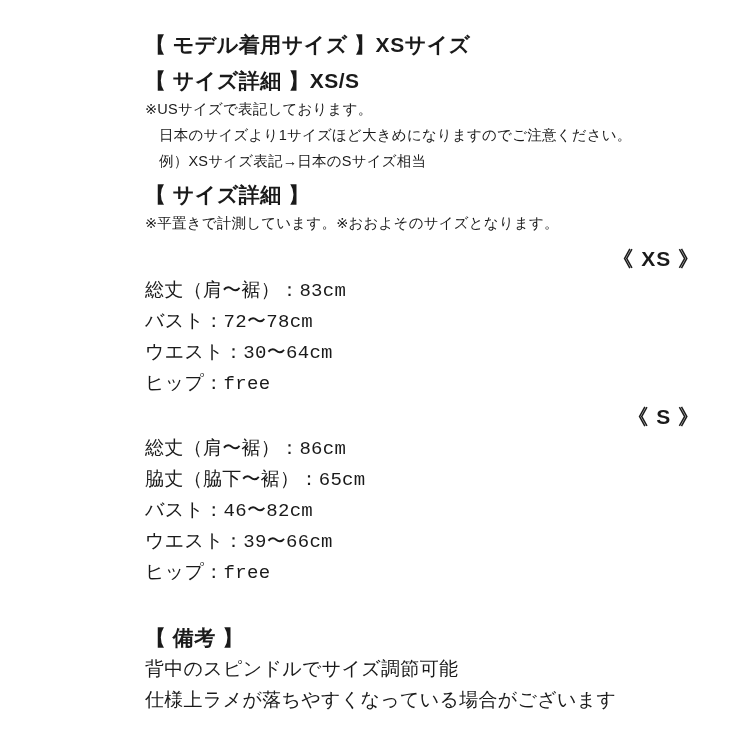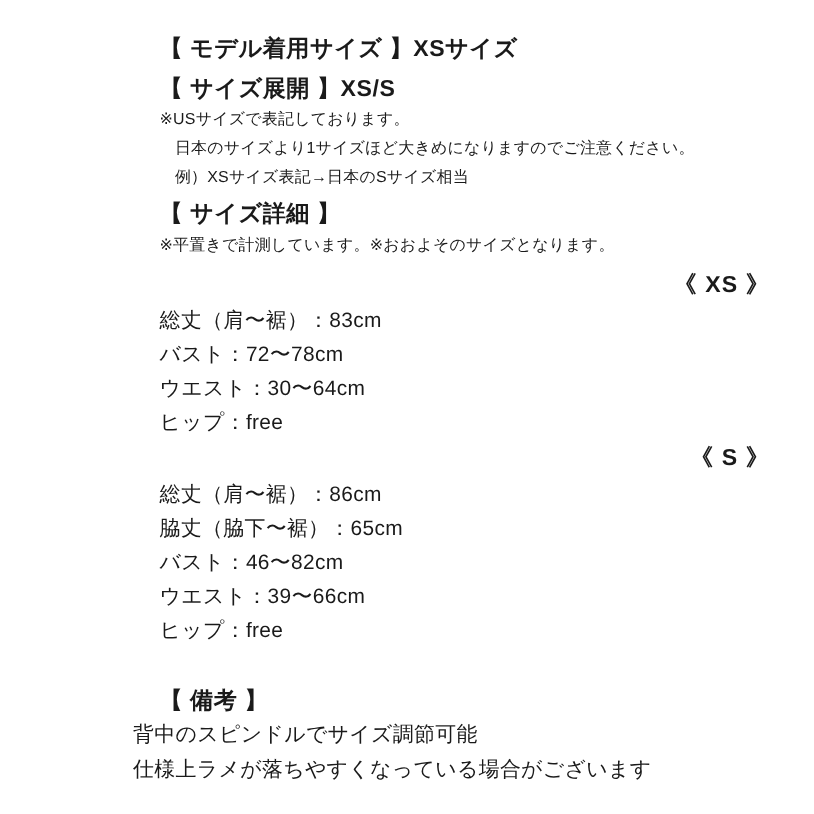--- a/index.html
+++ b/index.html
@@ -47,41 +47,42 @@
     letter-spacing: 1px;
     white-space: nowrap;
     text-align: right;
   }
   .spec {
     font-size: 19px;
     line-height: 31px;
     margin-left: 105px;
     white-space: nowrap;
     letter-spacing: 0.3px;
+    font-family: Liberation Mono, monospace;
   }
   .gap-small { height: 6px; }
   .gap-large { height: 34px; }
   .remarks-line {
     font-size: 19px;
     line-height: 31px;
-    margin-left: 81px;
+    margin-left: 105px;
     white-space: nowrap;
     letter-spacing: 0.3px;
   }
 </style>
 </head>
 <body>
 
 <div class="page">
 
   <div class="heading">【 モデル着用サイズ 】XSサイズ</div>
 
   <div class="gap-small"></div>
 
-  <div class="heading">【 サイズ展開 】XS/S</div>
+  <div class="heading">【 サイズ詳細 】XS/S</div>
 
   <div class="note">※USサイズで表記しております。</div>
   <div class="note indent">日本のサイズより1サイズほど大きめになりますのでご注意ください。</div>
   <div class="note indent">例）XSサイズ表記→日本のSサイズ相当</div>
 
   <div class="gap-small"></div>
 
   <div class="heading">【 サイズ詳細 】</div>
 
   <div class="note">※平置きで計測しています。※おおよそのサイズとなります。</div>

